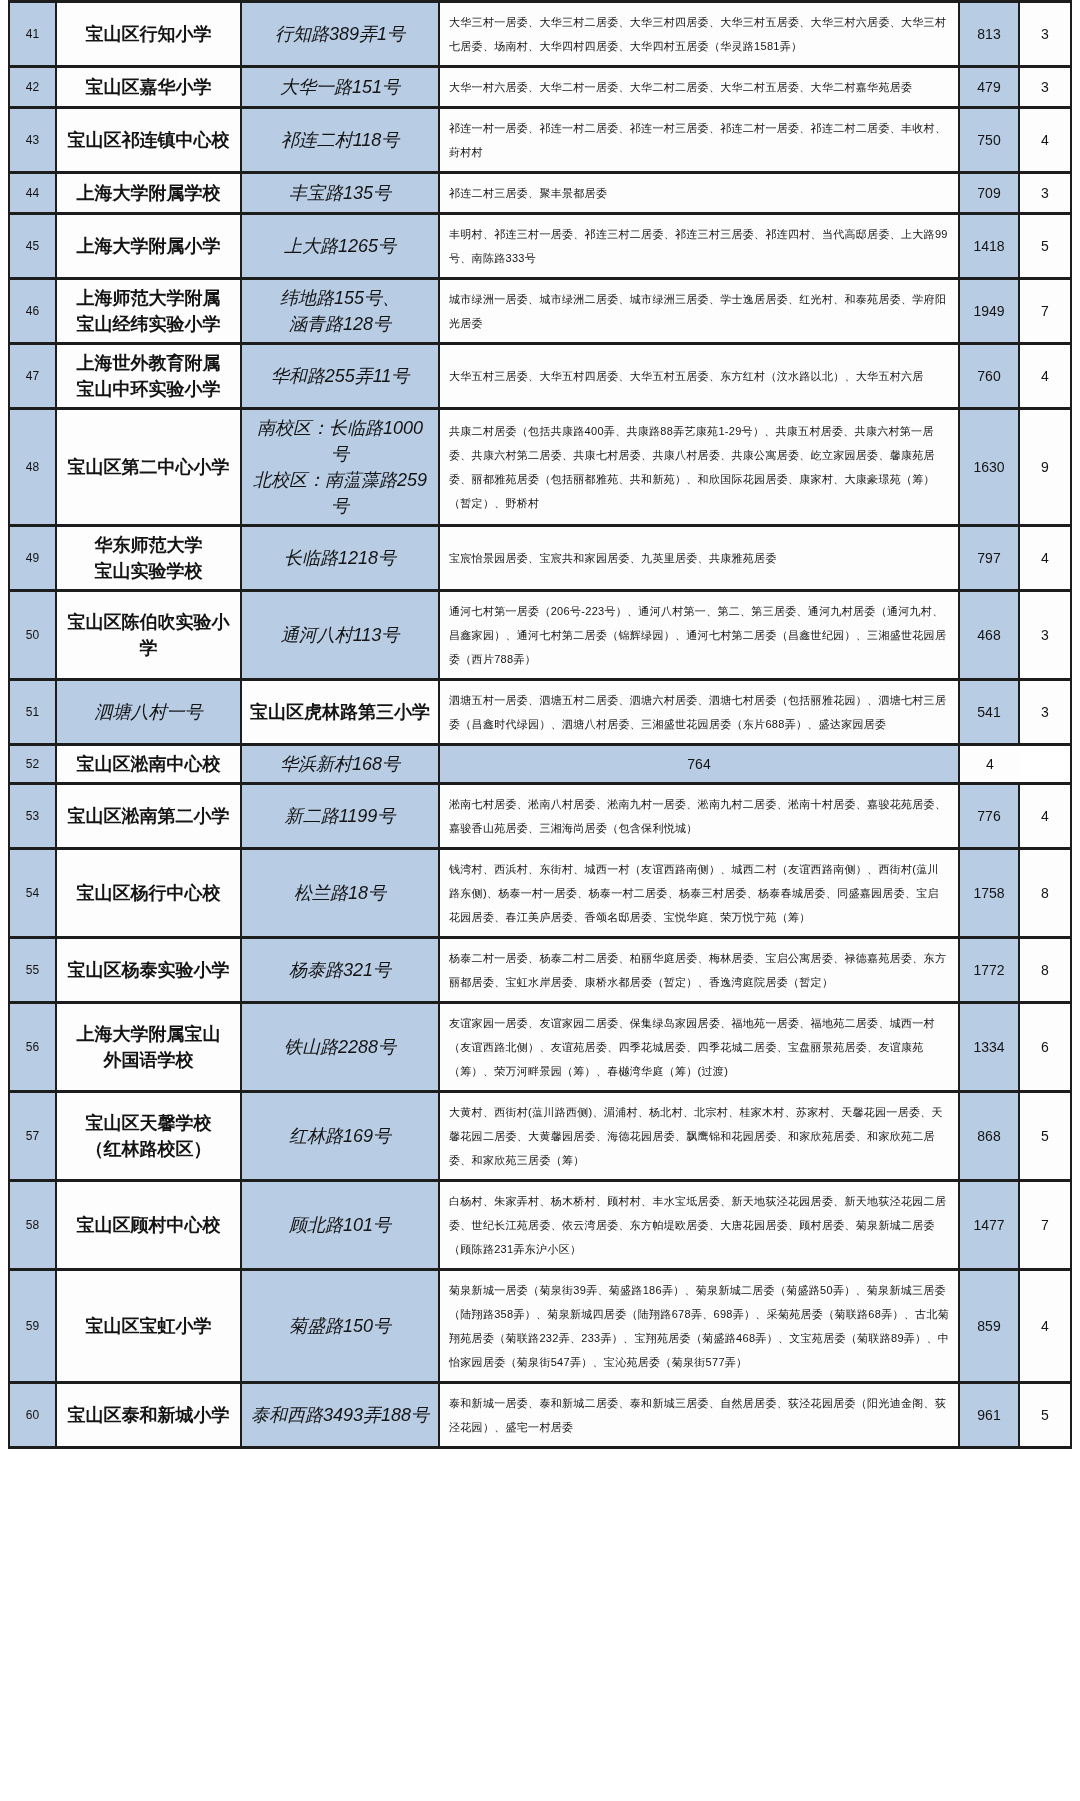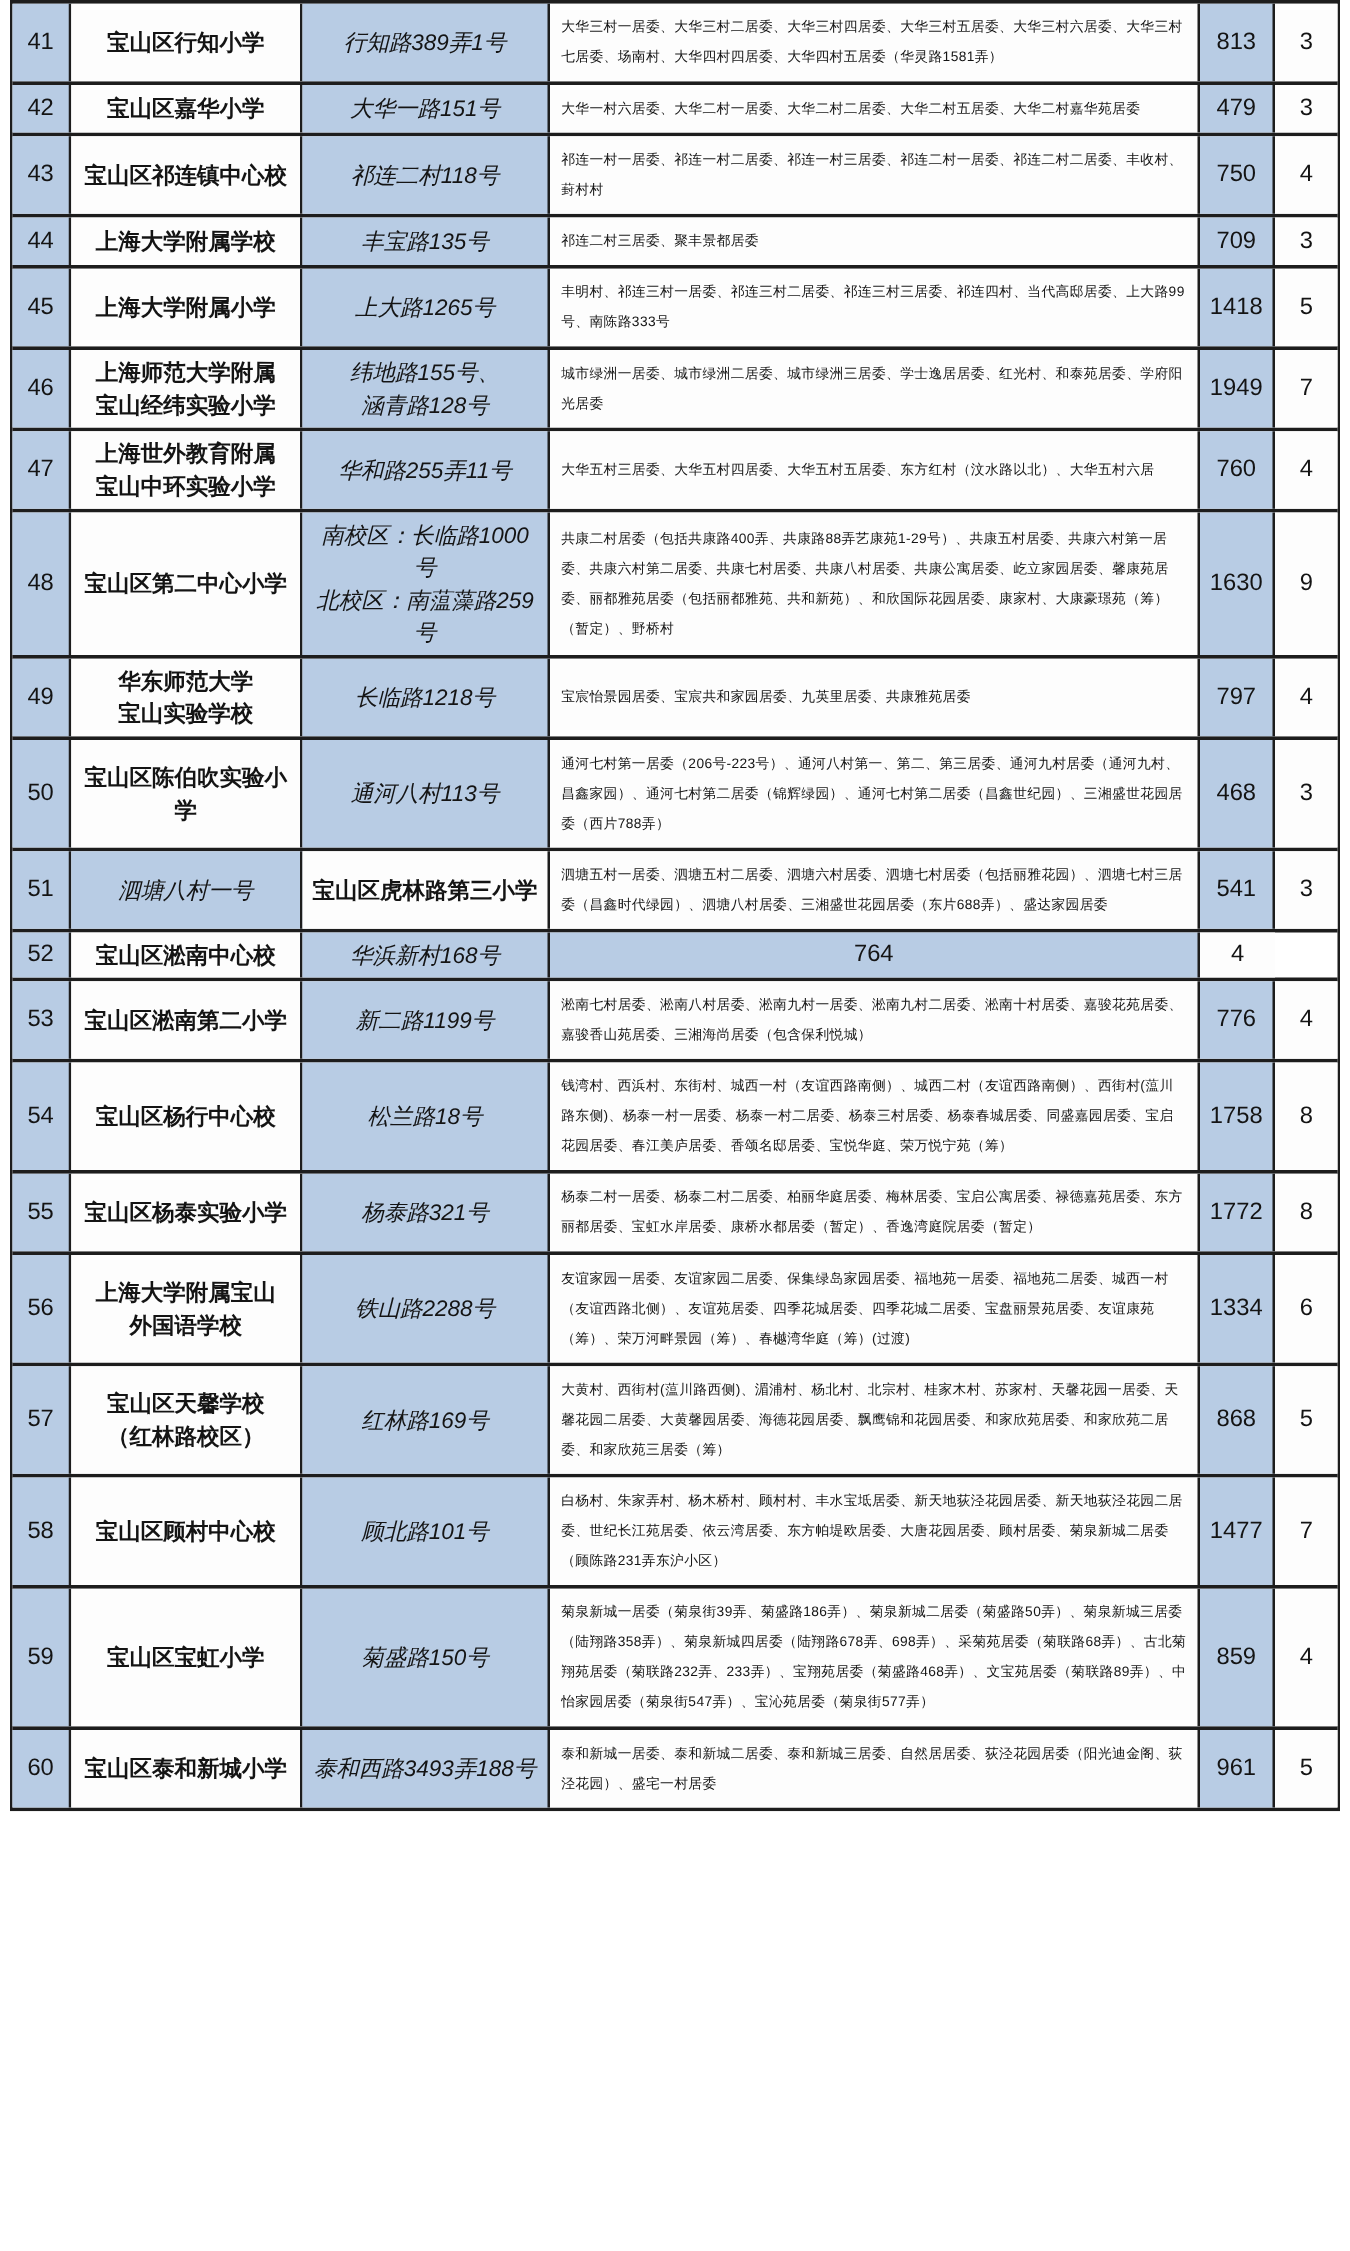--- a/index.html
+++ b/index.html
@@ -32,42 +32,42 @@
     justify-content: center;
     text-align: center;
     padding: 5px 6px;
     box-sizing: border-box;
     font-weight: 500;
     min-height: 34px;
   }
   .cell:last-child { border-right: none; }
   .bg-blue  { background: #b8cce4; }
   .bg-white { background: #fdfdfd; }
-  .no-cell    { font-size: 19px; }
+  .no-cell    { font-size: 12px; }
   .school-cell {
     font-size: 18px;
     line-height: 26px;
     white-space: pre-line;
     font-weight: bold;
   }
   .address-cell {
     font-size: 18px;
     line-height: 26px;
     white-space: pre-line;
     font-style: italic;
   }
   .committees-cell {
     justify-content: flex-start;
     text-align: left;
     font-size: 11px;
     line-height: 24px;
     padding: 7px 9px;
     letter-spacing: 0.3px;
   }
-  .count-cell, .class-cell { font-size: 19px; }
+  .count-cell, .class-cell { font-size: 14px; }
 </style>
 </head>
 <body>
 
 <div class="page">
   <div class="table-wrap" id="table-body">
   <div class="t-row">
     <div class="cell bg-blue no-cell">41</div>
     <div class="cell bg-white school-cell">宝山区行知小学</div>
     <div class="cell bg-blue address-cell">行知路389弄1号</div>

